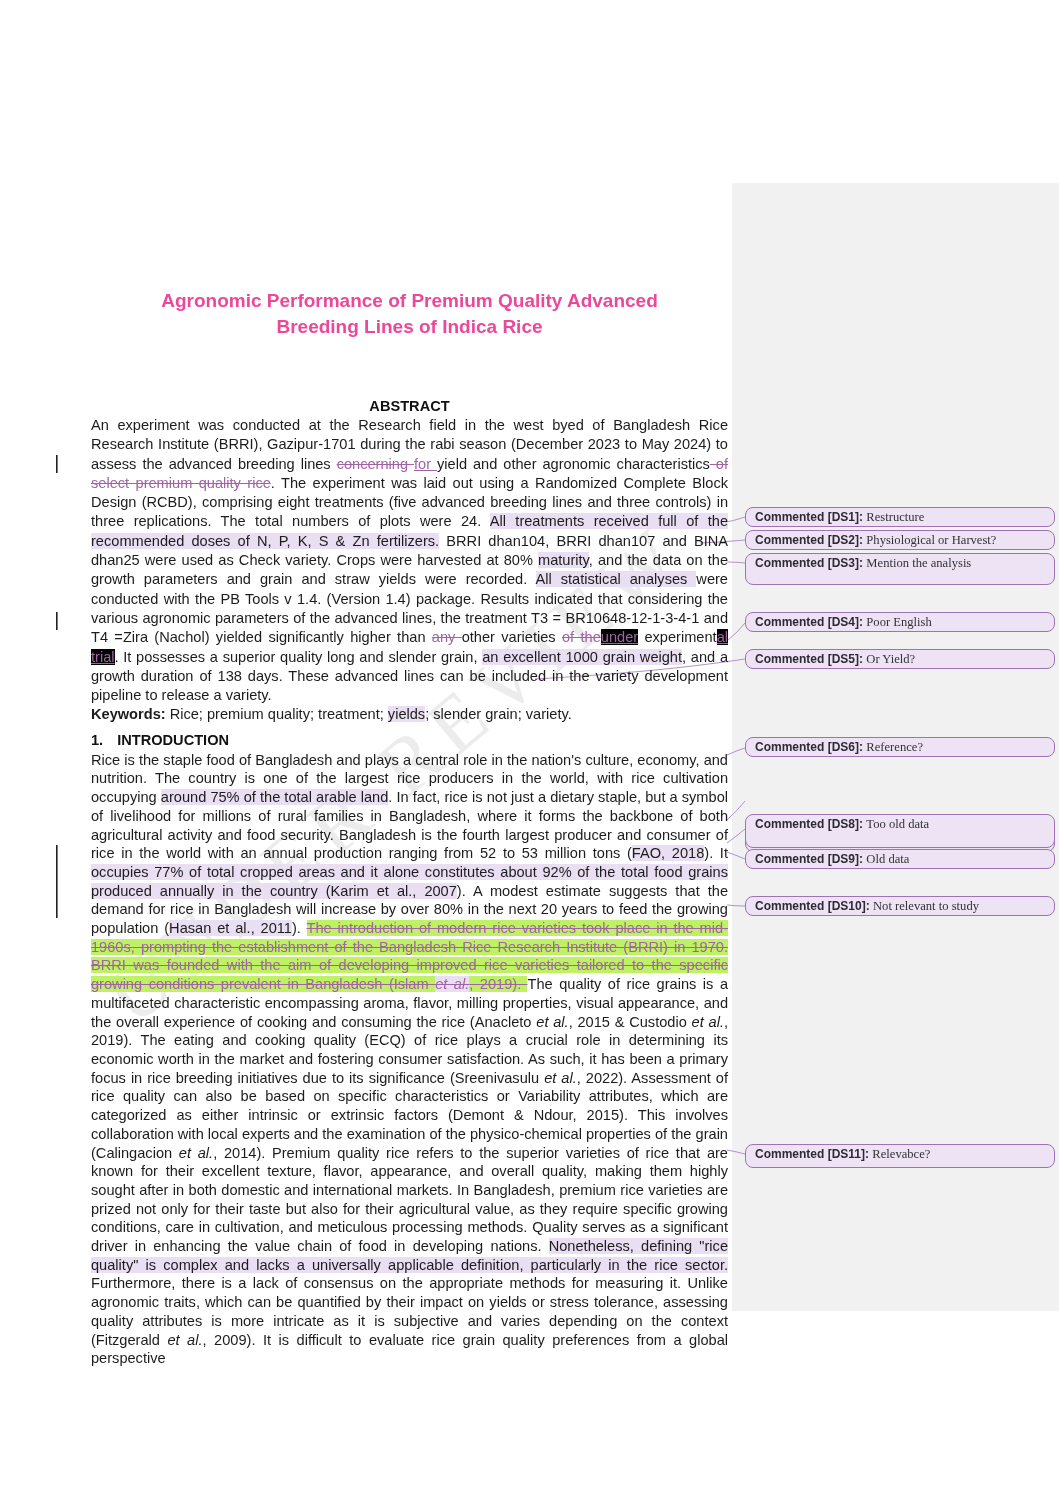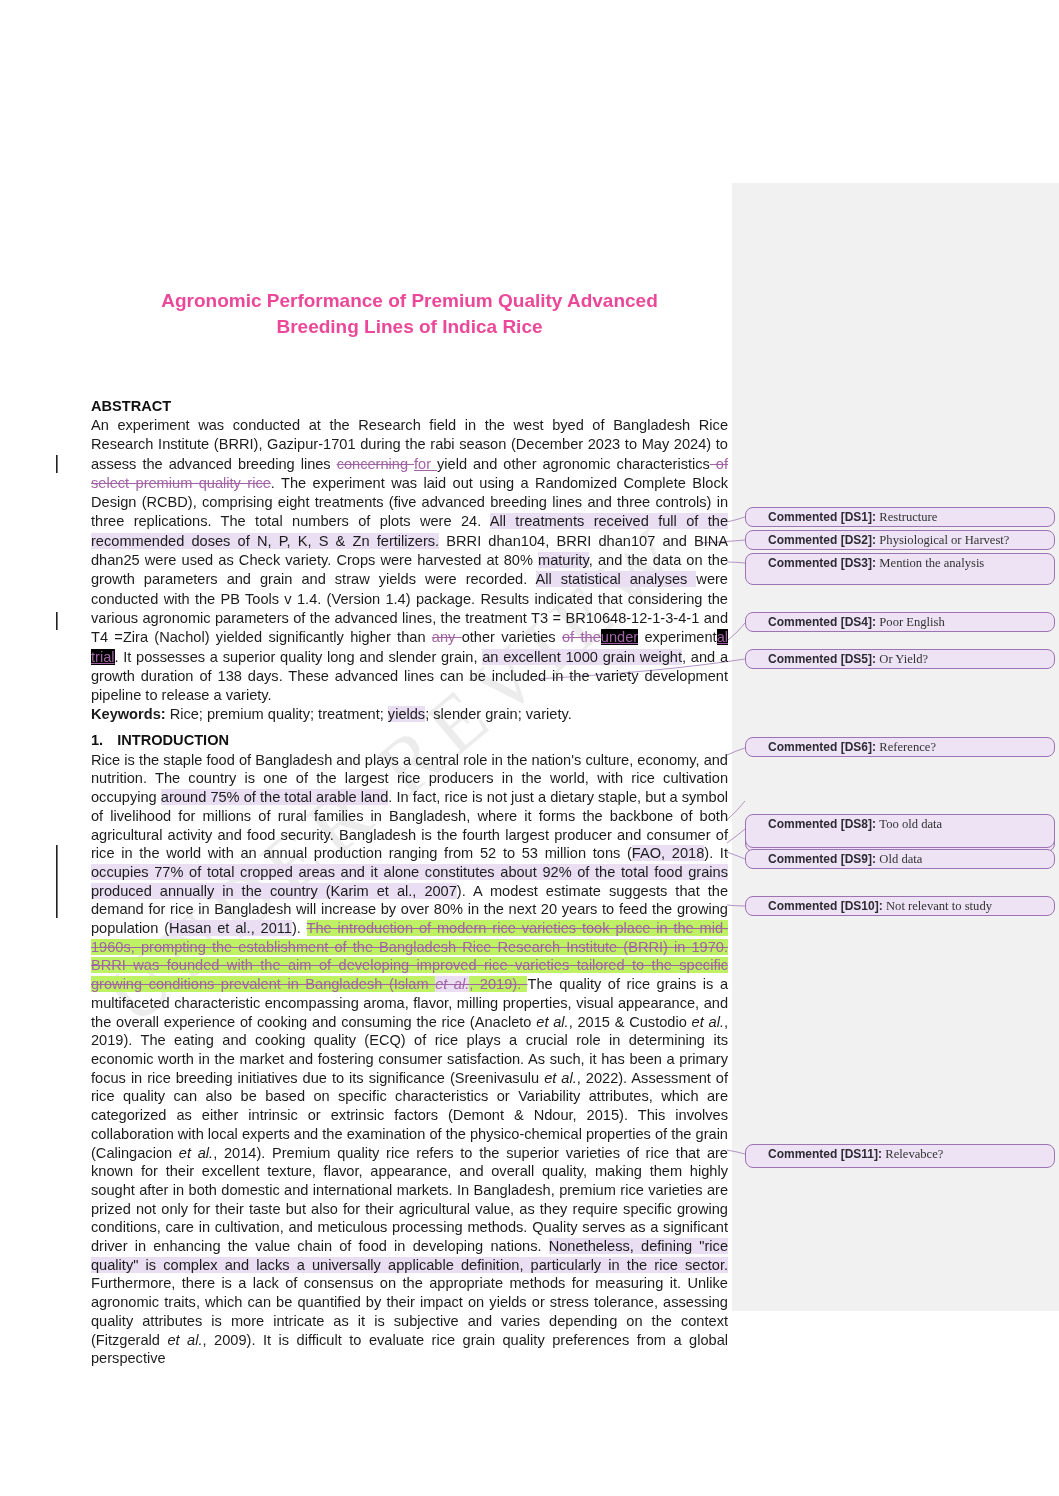--- a/index.html
+++ b/index.html
@@ -27,21 +27,21 @@
   .content{
     position:absolute;left:91px;top:288px;width:637px;
   }
   .doc-title{
     font-size:19px;font-weight:bold;line-height:26px;
     text-align:center;margin:0 0 58px 0;color:#ec4899;
   }
   .sec-heading{
     font-size:14.6px;font-weight:bold;margin:0;color:#111;
   }
-  .abstract-heading{margin-bottom:2px;}
+  .abstract-heading{margin-bottom:2px;text-align:center;}
   .para{
     font-size:14.6px;text-align:justify;margin:0;color:#1c1c1c;
   }
   .abstract-para{line-height:19.3px;}
   .keywords-para{line-height:19.3px;}
   .intro-heading{margin-top:7px;margin-bottom:3px;}
   .intro-num{display:inline-block;margin-right:14px;}
   .intro-para{line-height:18.7px;}
   
   .strike{color:#a263a5;text-decoration:line-through;}
@@ -49,21 +49,21 @@
   .hl{background:#e9def2;}
   .strike.hl{color:#a263a5;text-decoration:line-through;background:#bef264;}
   .ins.hl{color:#a263a5;text-decoration:underline;background:#000000;}
   .b{font-weight:bold;}
   .i{font-style:italic;}
   .strike.hl.i{color:#a263a5;font-style:italic;text-decoration:line-through;background:#e9def2;}
   
   .comment-box{
     position:absolute;left:745px;width:310px;box-sizing:border-box;
     background:#ede3f4;border:1.4px solid #9d73b4;border-radius:8px;
-    padding:2px 8px 2px 22px;
+    padding:2px 8px 2px 9px;
     font-size:12px;line-height:14px;
     white-space:nowrap;overflow:hidden;
     cursor:pointer;
   }
   .c-label{
     font-family:"Liberation Sans", sans-serif;
     font-weight:bold;color:#2e2a33;
   }
   .c-text{
     font-family:"Liberation Serif", serif;

